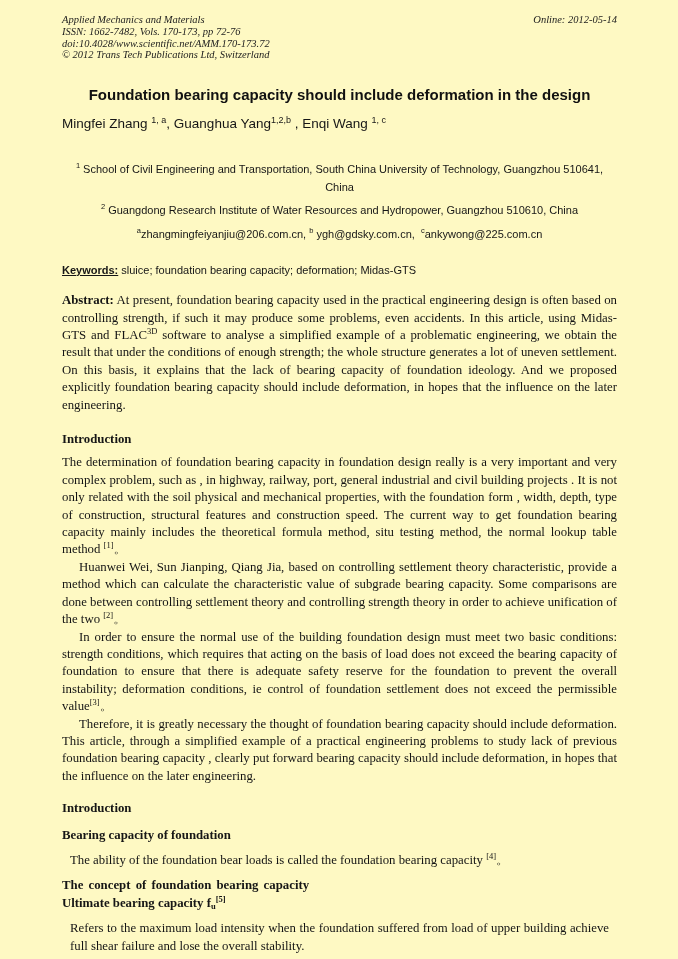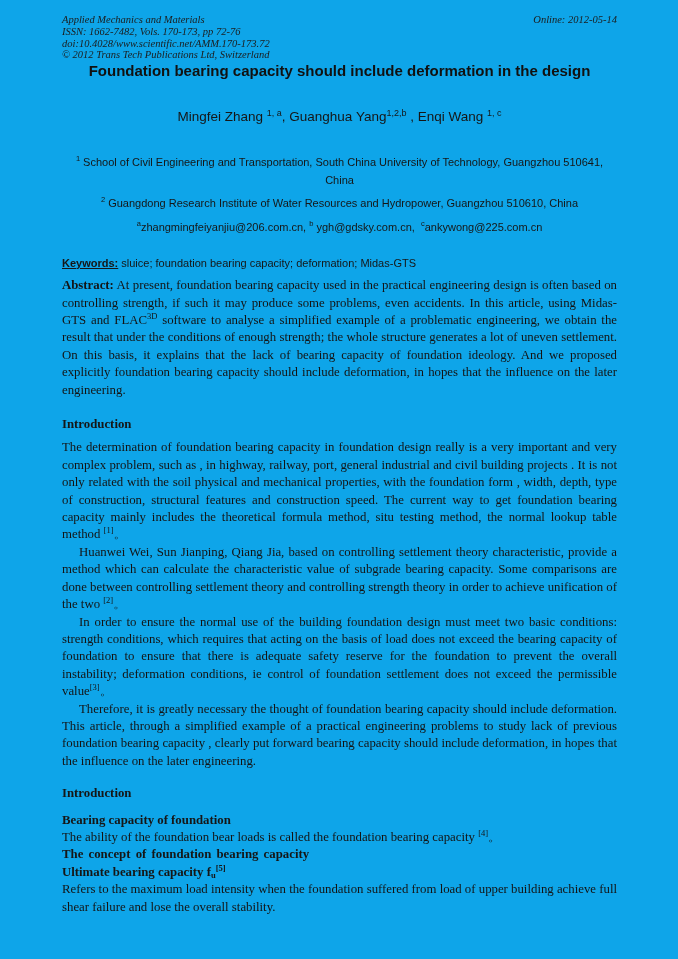--- a/index.html
+++ b/index.html
@@ -1,45 +1,45 @@
 <!DOCTYPE html>
 <html><head>
 <meta charset="utf-8">
 <style>
   html,body{margin:0;padding:0;background:#ffffff;}
   .page{
     position:relative;
     width:678px;height:959px;
-    background:#0ea5e9;
+    background:#fef9c3;
     overflow:hidden;
     color:#161616;
     font-kerning:none;
   }
   .content{
     position:absolute;
     left:62px;top:14px;
     width:555px;
   }
   
   .hdr-row{
     display:flex;justify-content:space-between;align-items:flex-start;
     font:italic 10.5px/11.8px "Liberation Serif","DejaVu Serif",serif;
     color:#1c1c1c;
   }
   .hdr-left div{white-space:nowrap;}
   .hdr-right{white-space:nowrap;text-align:right;}
   
   .paper-title{
+    margin-top:24px;
     text-align:center;
     font:bold 15px/19px "Liberation Sans","DejaVu Sans",sans-serif;
     color:#111;
   }
   .byline{
-    margin-top:28px;
-    text-align:center;
+    margin-top:11px;
     font:13.5px/17px "Liberation Sans","DejaVu Sans",sans-serif;
   }
   .byline sup{font-size:9px;line-height:0;}
   .affil{
     margin-top:28px;
     text-align:center;
     font:11px/18px "Liberation Sans","DejaVu Sans",sans-serif;
   }
   .affil2{margin-top:5px;text-align:center;}
   .emails{
@@ -54,39 +54,39 @@
     font:11px/15px "Liberation Sans","DejaVu Sans",sans-serif;
   }
   .keywords b{font-weight:bold;text-decoration:underline;}
   
   .serif-body{
     font:12.8px/17.4px "Liberation Serif","DejaVu Serif",serif;
     text-align:justify;
     color:#141414;
   }
   .serif-body sup{font-size:8.5px;line-height:0;}
-  .abstract{margin-top:6px;}
+  .abstract{margin-top:14px;}
   .abstract b{font-weight:bold;}
   .sec-heading{
     font:bold 12.8px/17.4px "Liberation Serif","DejaVu Serif",serif;
     margin:17px 0 6px 0;
     text-align:left;
   }
   p.bodypar{margin:0;}
   p.indent{text-indent:17px;}
   .sec-heading.tight{margin:15px 0 0 0;}
   .sub-heading{
     font:bold 12.8px/17.4px "Liberation Serif","DejaVu Serif",serif;
     margin:9px 0 0 0;text-align:left;
   }
   .sub-heading.nogap{margin-top:0;}
   .sub-heading.wordspaced{word-spacing:2px;}
   .sub-heading sub{font-size:8.5px;line-height:0;vertical-align:-2px;}
   .sub-heading sup{font-size:8.5px;line-height:0;}
-  p.plain{margin:0;}
+  p.plain{margin:8px;}
 </style>
 </head>
 <body>
 
 <div class="page">
   <div class="content">
 
     <div class="hdr-row">
       <div class="hdr-left">
         <div>Applied Mechanics and Materials</div>

